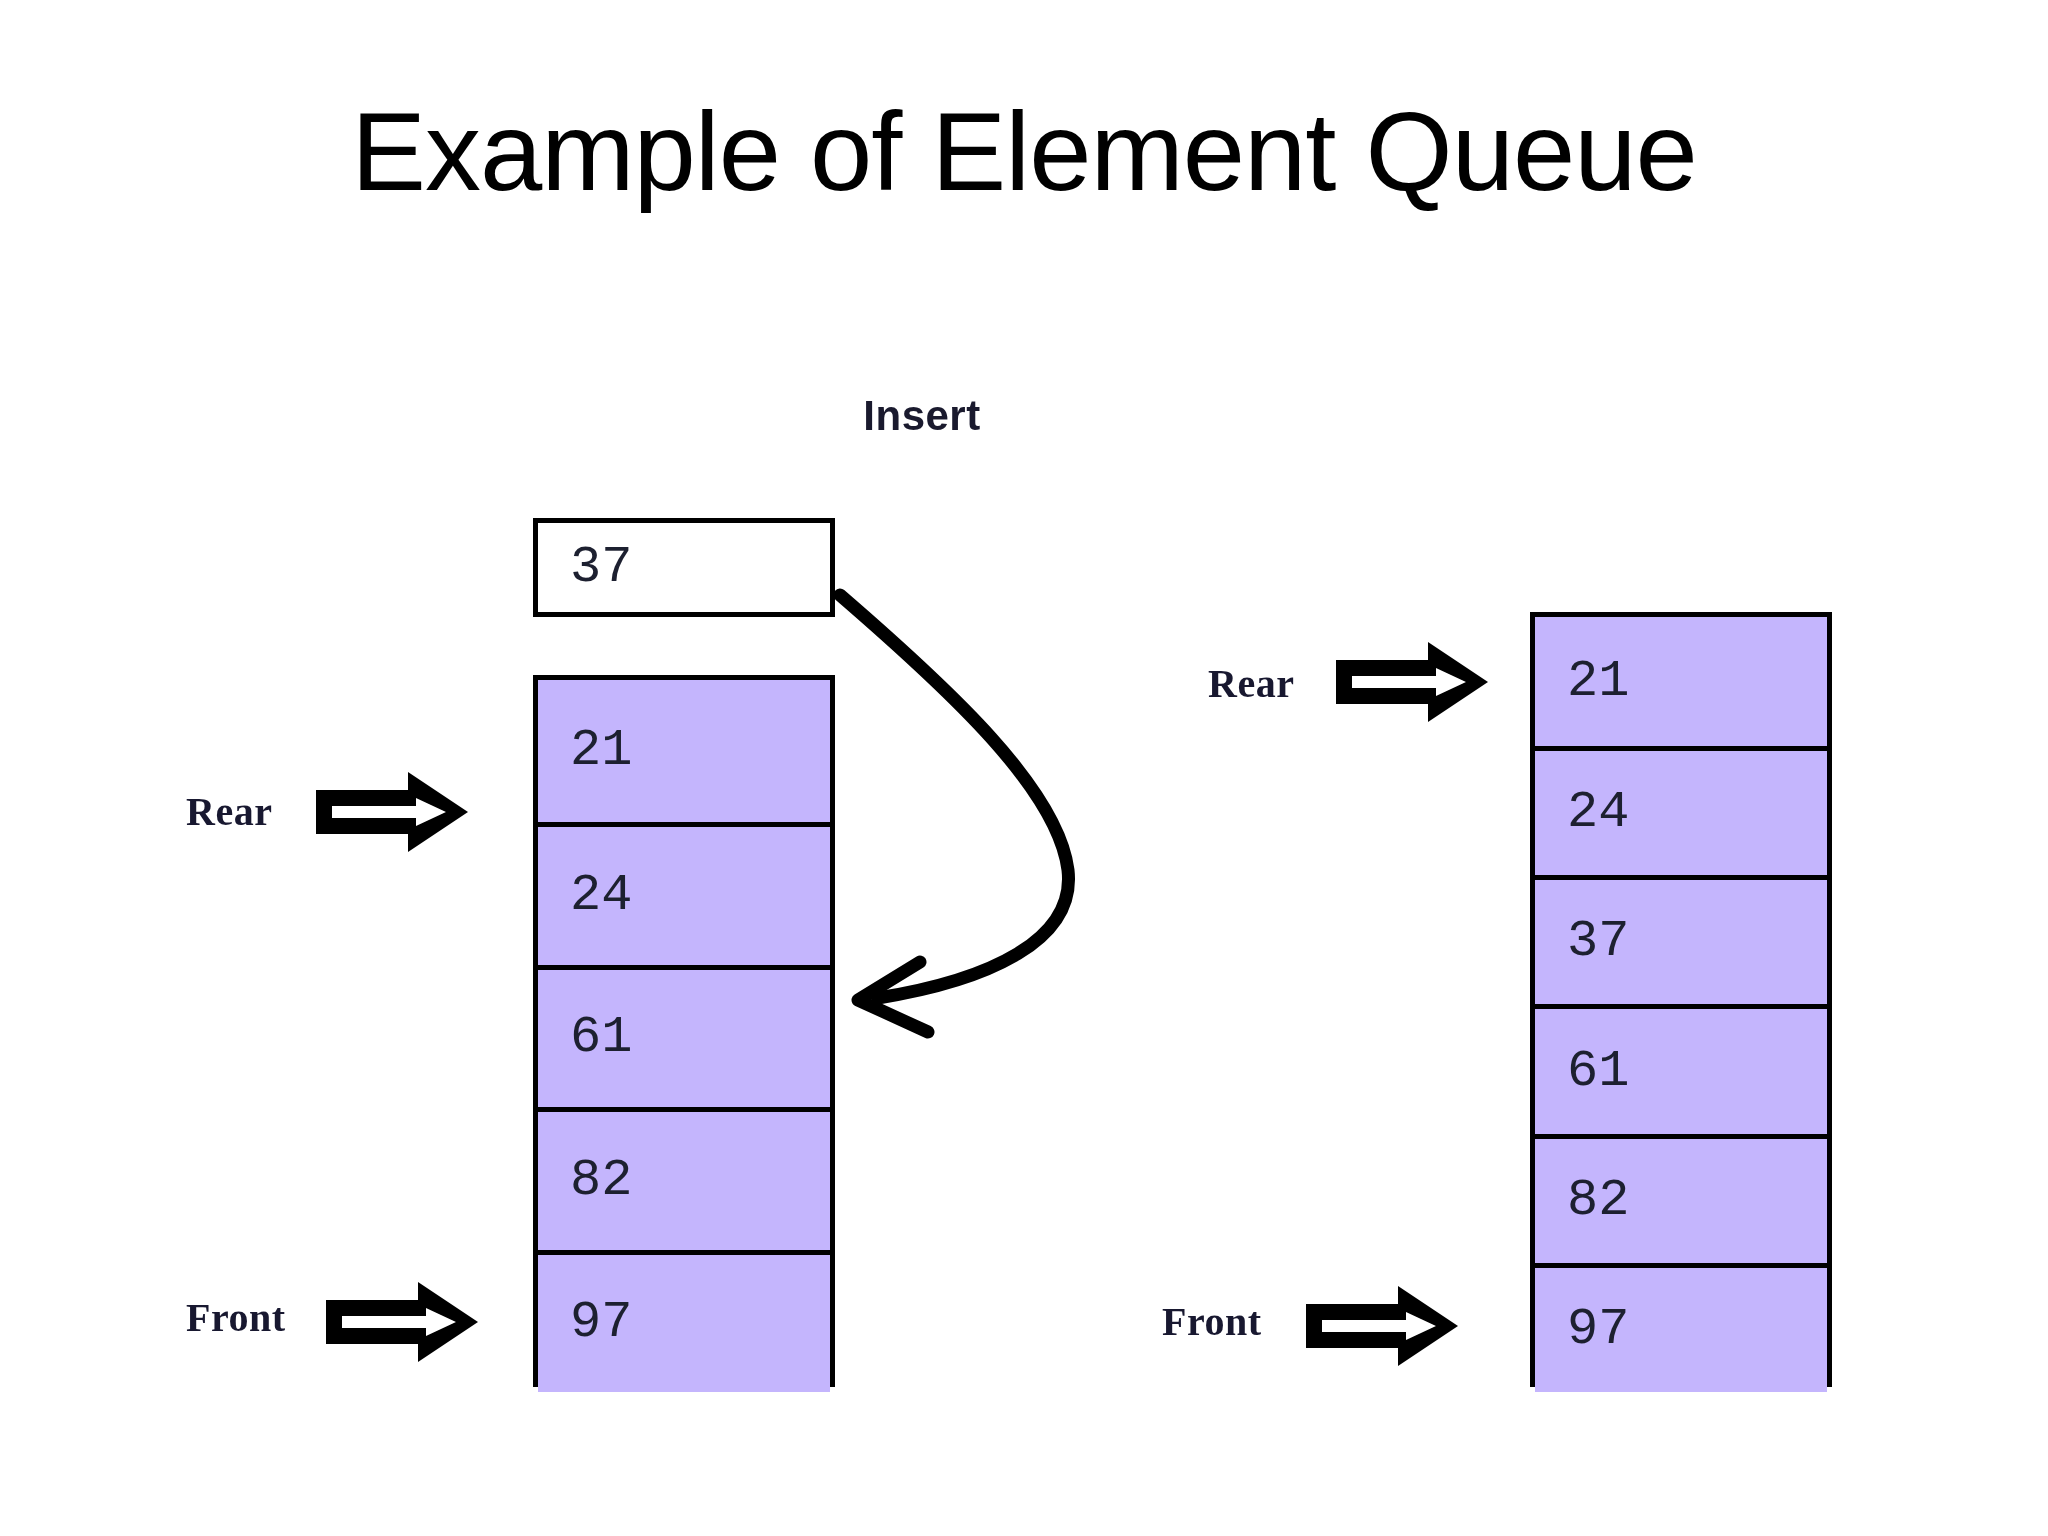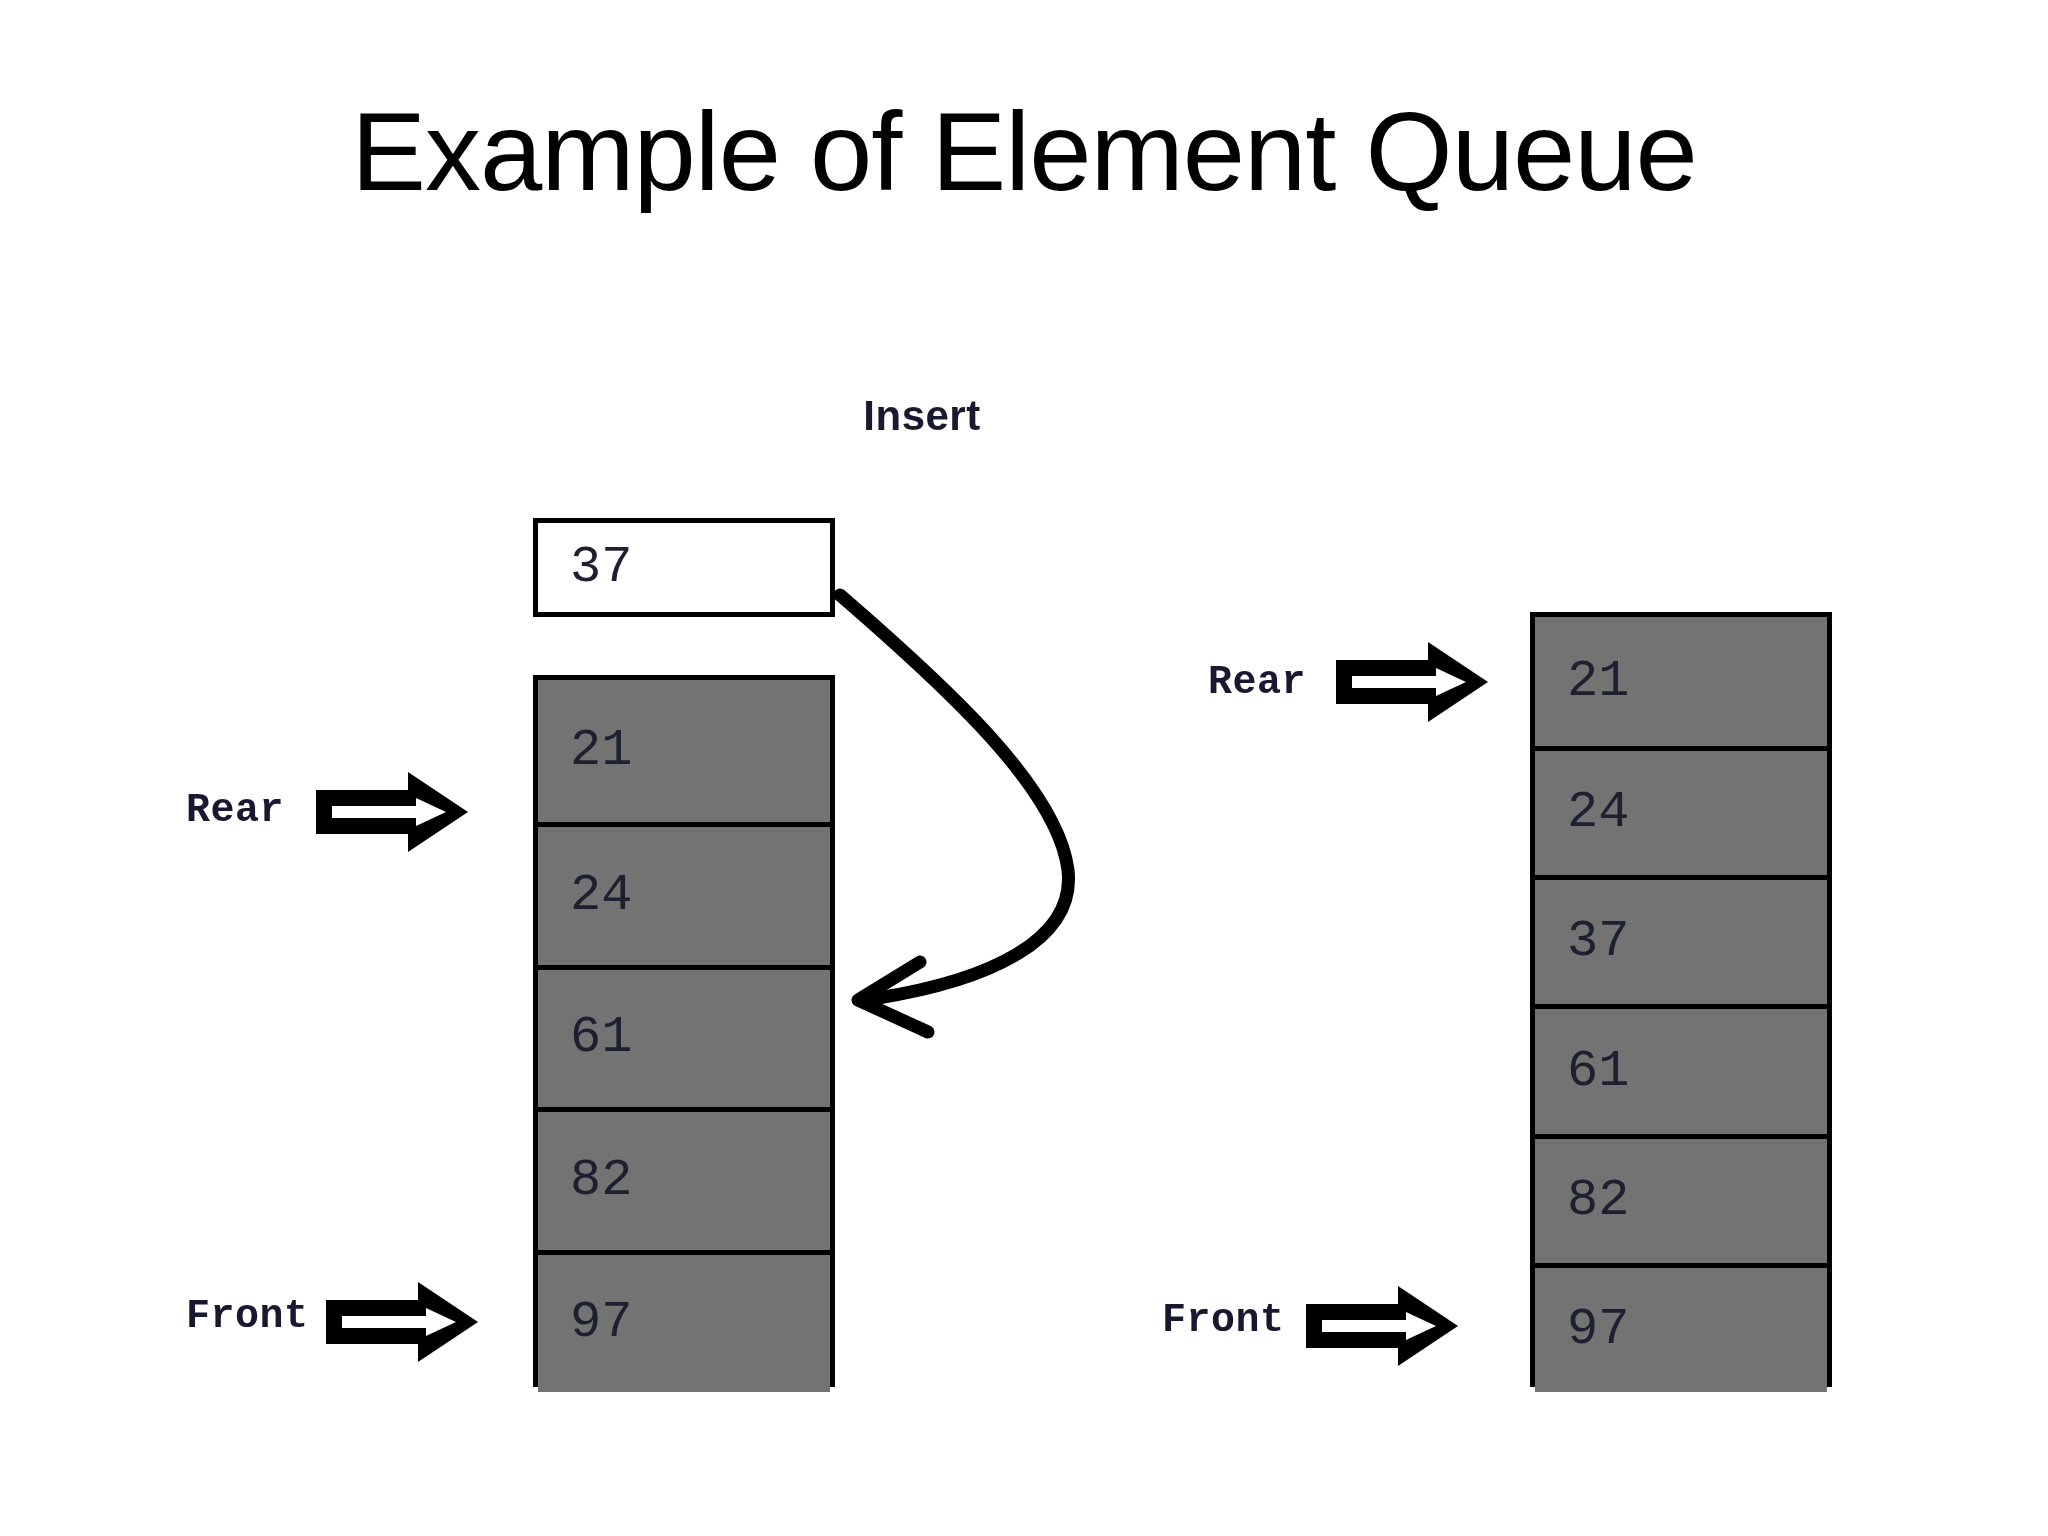--- a/index.html
+++ b/index.html
@@ -57,21 +57,21 @@
     text-align: center;
     width: 400px;
     letter-spacing: 0.5px;
   }
   .label-insert .l1 { display: block; }
   .label-insert .l2 { display: block; }
 
   
   .pointer-label {
     position: absolute;
-    font-family: Liberation Mono, monospace;
+    font-family: Liberation Serif, serif;
     font-weight: 700;
     font-size: 40px;
     color: #181830;
     white-space: nowrap;
     letter-spacing: 0.5px;
   }
   .ptr-rear-left  { left: 186px;  top: 788px;  }
   .ptr-front-left { left: 186px;  top: 1294px; }
   .ptr-rear-right { left: 1208px; top: 660px;  }
   .ptr-front-right{ left: 1162px; top: 1298px; }
@@ -109,21 +109,21 @@
     top: 612px;
     width: 302px;
     height: 775px;
   }
 
   .queue-cell {
     position: relative;
     box-sizing: border-box;
     display: flex;
     align-items: center;
-    background: #737373;
+    background: #c4b5fd;
   }
   .queue-left .queue-cell  { height: 142.4px; }
   .queue-right .queue-cell { height: 129.16px; }
   .queue-cell + .queue-cell { border-top: 5px solid #000000; }
 
   .cell-value {
     font-family: Liberation Mono, monospace;
     font-size: 52px;
     font-weight: 400;
     color: #1d2030;

